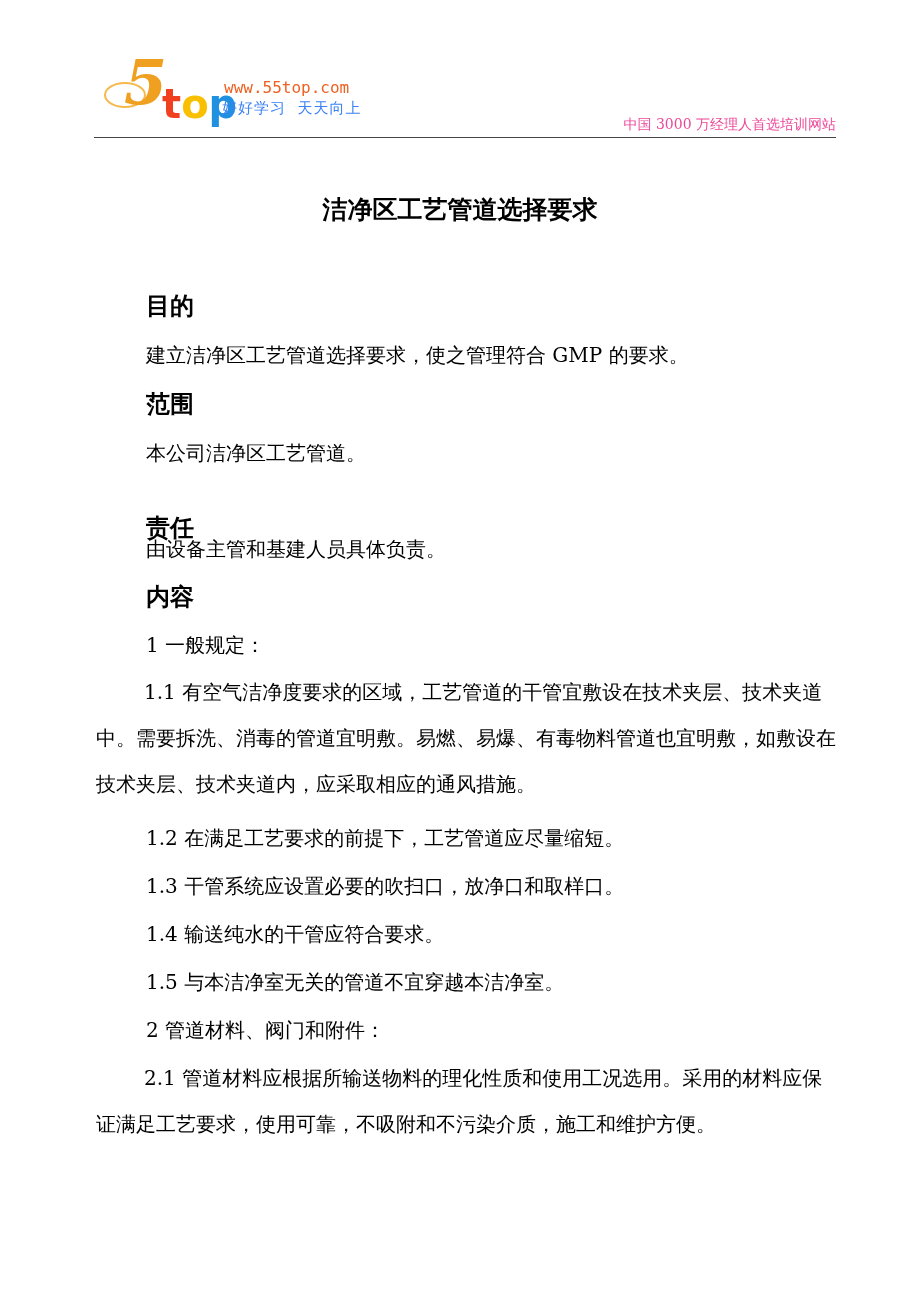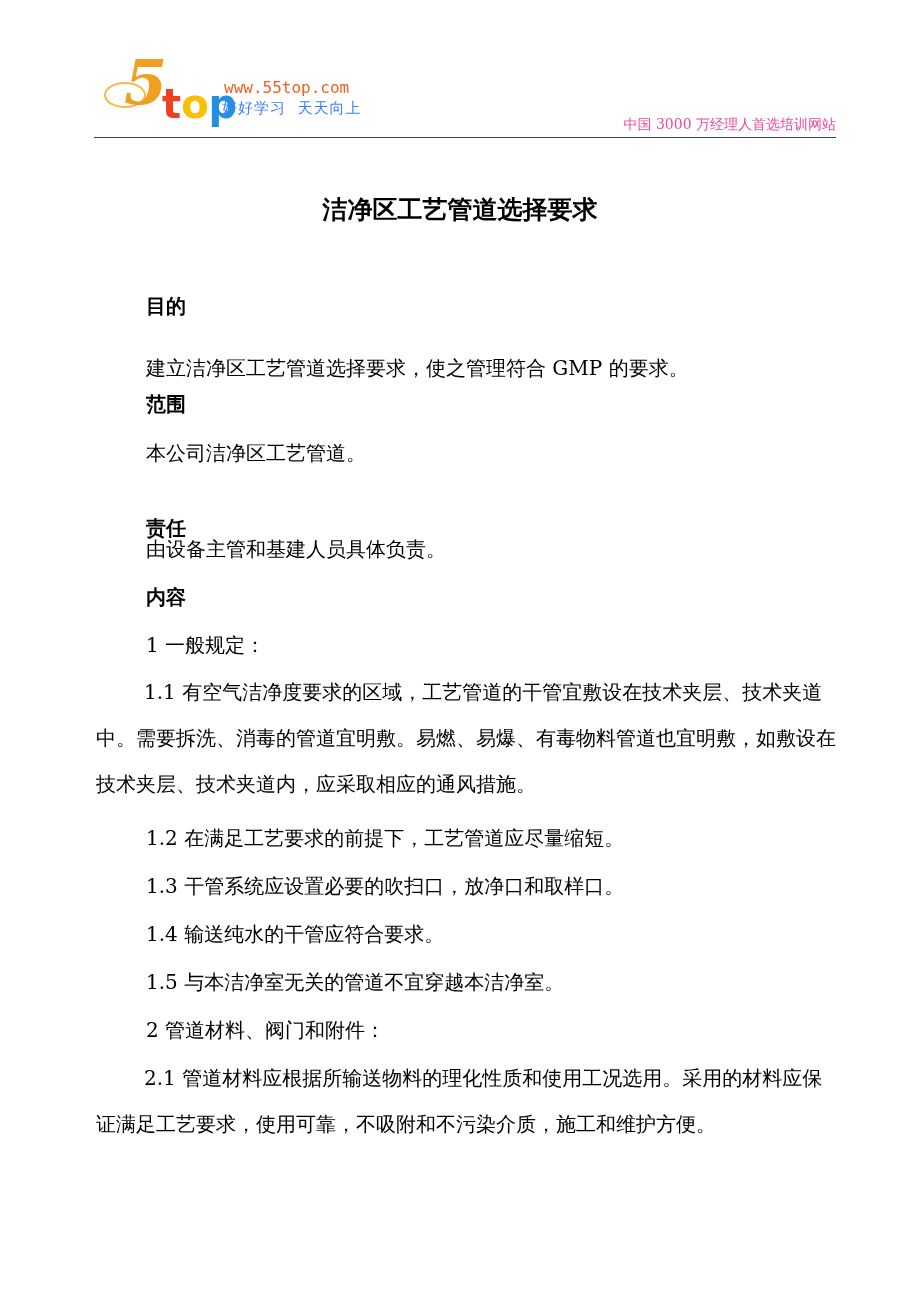--- a/index.html
+++ b/index.html
@@ -10,21 +10,21 @@
     .logo-swirl { position: absolute; left: 0; top: 30px; width: 38px; height: 22px; border: 2px solid #f5b84a; border-radius: 50%; }
     .logo-top { position: absolute; left: 58px; top: 30px; display: flex; }
     .logo-top span { display: inline-block; font-family: "DejaVu Sans", sans-serif; font-weight: bold; font-size: 40px; line-height: 44px; }
     .t { color: #f04020; } .o { color: #f8c000; } .p { color: #2090e0; }
     .logo-url { position: absolute; left: 120px; top: 26px; font-family: "DejaVu Sans Mono", monospace; font-weight: normal; font-size: 16px; color: #f06020; letter-spacing: 0px; }
     .logo-slogan { position: absolute; left: 118px; top: 47px; font-family: "DejaVu Sans", sans-serif; font-size: 15px; color: #3b82f6; letter-spacing: 1px; white-space: pre; }
     .tagline { position: absolute; right: 84px; top: 116px; font-size: 14px; color: #ec4899; }
     .rule { position: absolute; left: 94px; top: 137px; width: 742px; height: 0; border-top: 1.5px solid #444; }
     .title { position: absolute; left: 0; width: 920px; top: 193px; text-align: center; font-family: "DejaVu Sans", sans-serif; font-size: 25px; font-weight: bold; }
     .block { position: absolute; left: 146px; font-size: 20px; line-height: 24px; white-space: nowrap; }
-    .h { font-family: "DejaVu Sans", sans-serif; font-weight: bold; font-size: 20px; }
+    .h { font-family: "DejaVu Sans", sans-serif; font-weight: bold; font-size: 24px; }
     .para { position: absolute; left: 96px; width: 740px; font-size: 20px; line-height: 46px; text-indent: 48px; }
   </style>
 </head>
 <body>
 
 <div class="header">
   <div class="logo">
     <div class="logo-swirl"></div>
     <div class="logo-five">5</div>
     <div class="logo-top">
@@ -35,21 +35,21 @@
     <div class="logo-url">www.55top.com</div>
     <div class="logo-slogan">好好学习  天天向上</div>
   </div>
   <div class="tagline">中国 3000 万经理人首选培训网站</div>
   <div class="rule"></div>
 </div>
 
 <div class="title">洁净区工艺管道选择要求</div>
 
 <div class="block h" style="top:294px;">目的</div>
-<div class="block" style="top:343px;margin-top:13px;">建立洁净区工艺管道选择要求，使之管理符合 GMP 的要求。</div>
+<div class="block" style="top:343px;">建立洁净区工艺管道选择要求，使之管理符合 GMP 的要求。</div>
 
 <div class="block h" style="top:392px;font-family:Liberation Serif, serif;">范围</div>
 <div class="block" style="top:441px;">本公司洁净区工艺管道。</div>
 
 <div class="block h" style="top:489px;margin-top:27px;">责任</div>
 <div class="block" style="top:537px;">由设备主管和基建人员具体负责。</div>
 
 <div class="block h" style="top:585px;">内容</div>
 
 <div class="block" style="top:633px;">1 一般规定：</div>

